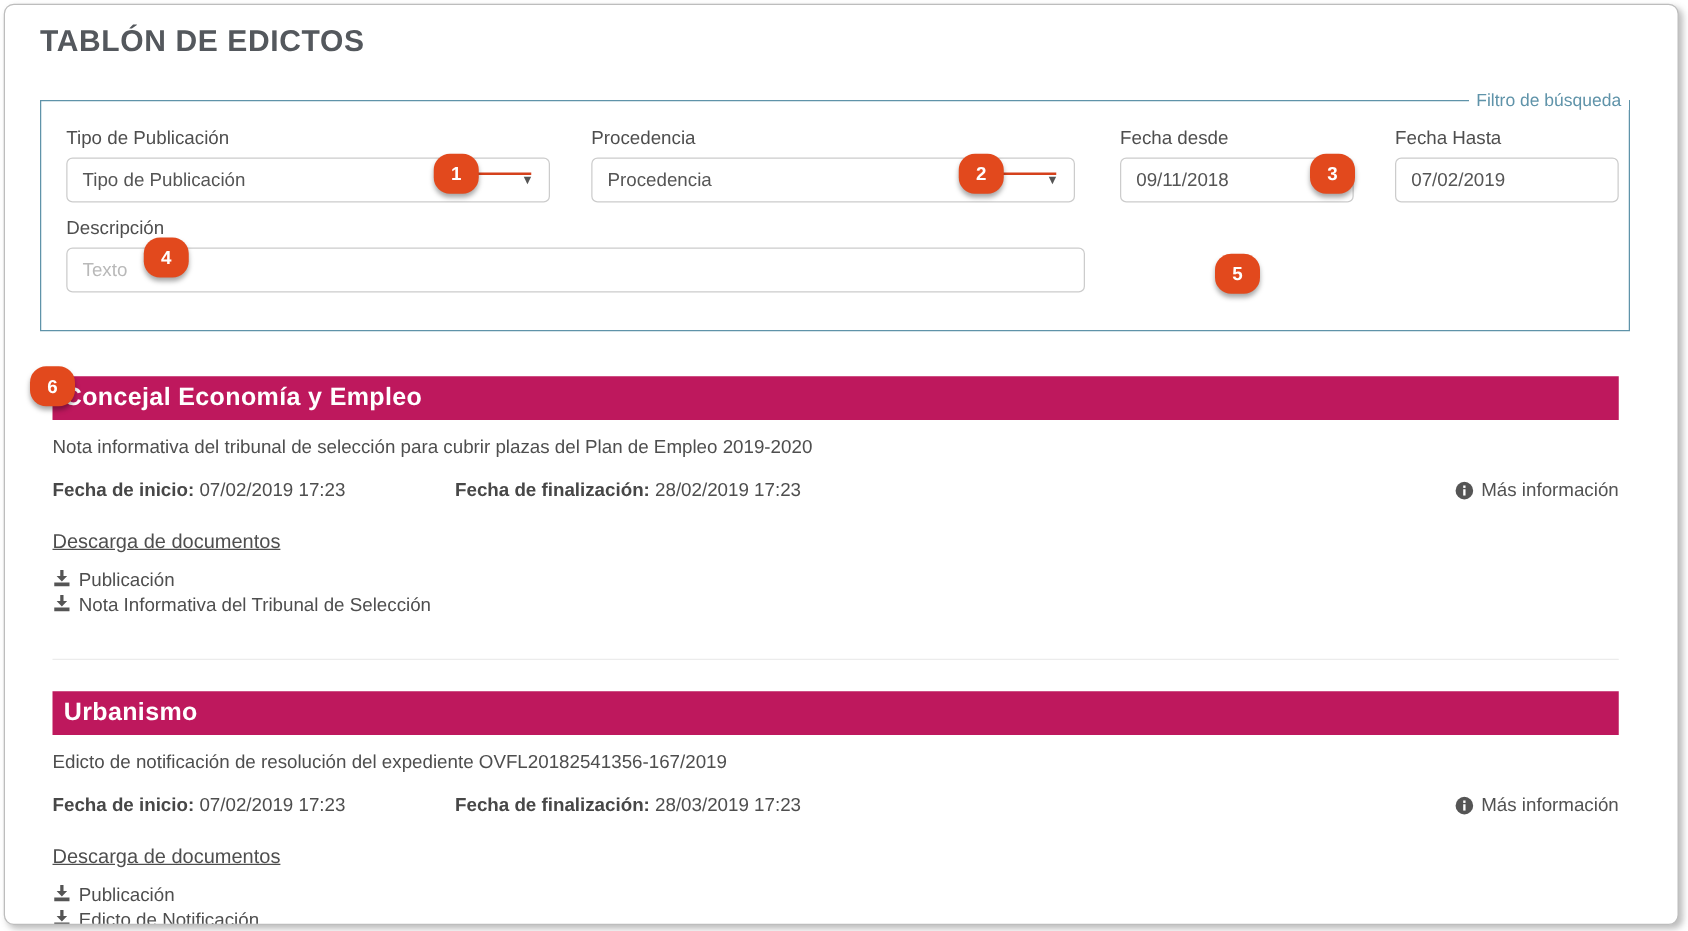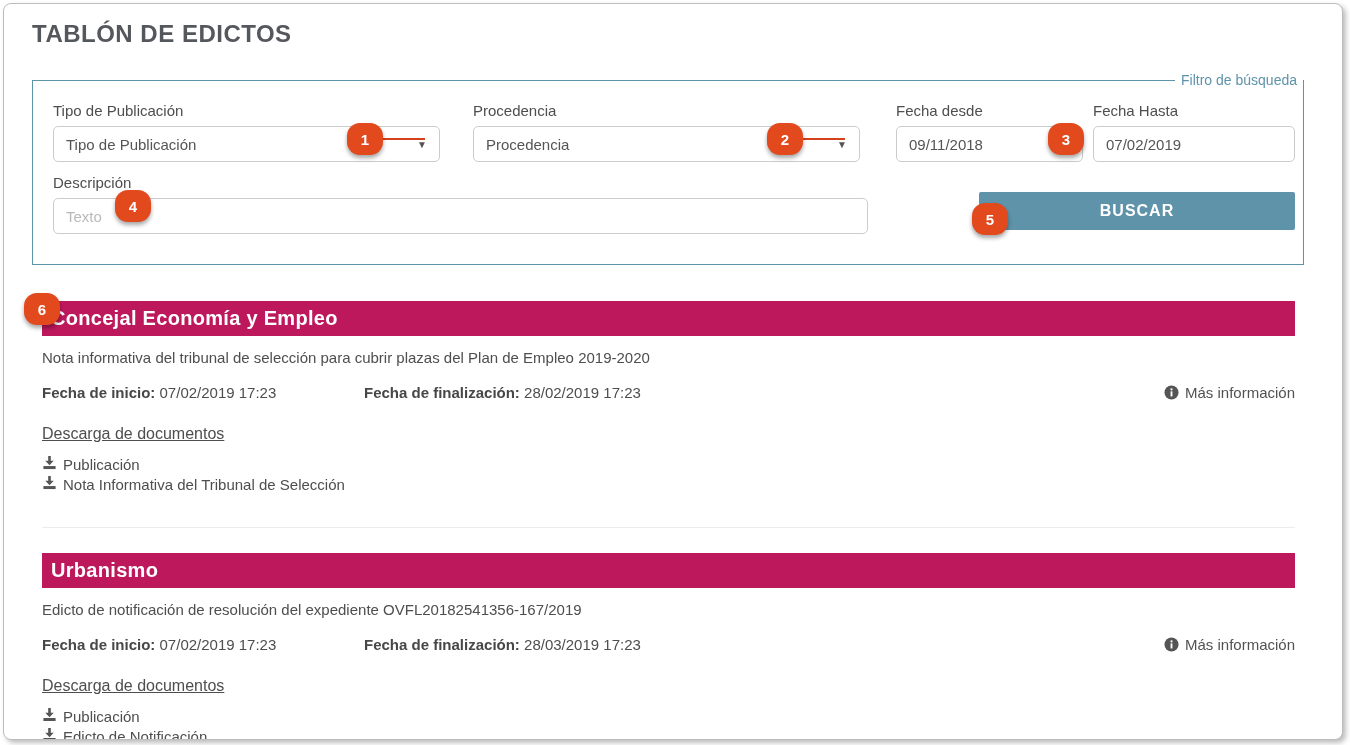--- a/index.html
+++ b/index.html
@@ -36,21 +36,21 @@
     padding: 0 6px; margin-left: 8px; text-align: right;
   }
   .frow1 { display: flex; margin-top: 8px; }
   .fcol { display: flex; flex-direction: column; }
   .fcol .flabel {
     font-size: 15px; color: #4e4e4e; margin-bottom: 7px;
   }
   .col-tipo  { width: 387px; }
   .col-proc  { width: 387px; margin-left: 33px; }
   .col-desde { width: 187px; margin-left: 36px; }
-  .col-hasta { flex: 1; margin-left: 10px; }
+  .col-hasta { flex: 1; margin-left: 33px; }
   .selectbox {
     height: 36px; border: 1px solid #cccccc; border-radius: 5px;
     background: #fff;
     display: flex; align-items: center;
     padding: 0 12px;
     font-size: 15px; color: #555;
     cursor: pointer;
   }
   .selectbox .arrow {
     margin-left: auto; font-size: 10px; color: #555;
@@ -173,21 +173,20 @@
         <span class="flabel">Fecha Hasta</span>
         <input class="textbox" type="text" value="07/02/2019" style="">
       </div>
     </div>
 
     <div class="frow2">
       <div class="fcol col-desc">
         <span class="flabel">Descripción</span>
         <input class="textbox" type="text" placeholder="Texto" style="">
       </div>
-      <button class="buscar-btn">BUSCAR</button>
     </div>
   </fieldset>
 
   <div class="sections">
 
     <div>
       <div class="section-bar">
         <span class="bar-title">Concejal Economía y Empleo</span>
       </div>
       <div class="section-desc">Nota informativa del tribunal de selección para cubrir plazas del Plan de Empleo 2019-2020</div>

